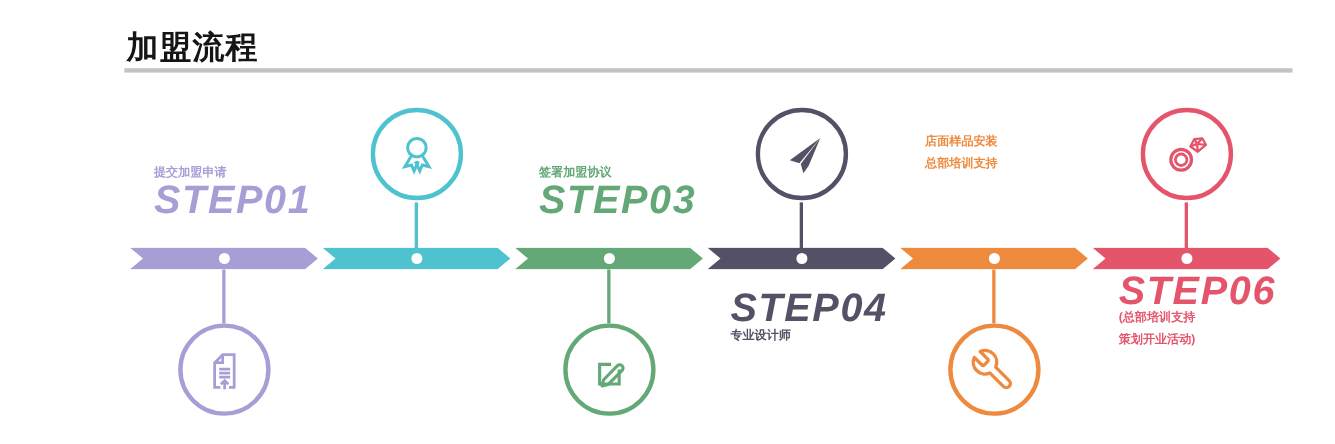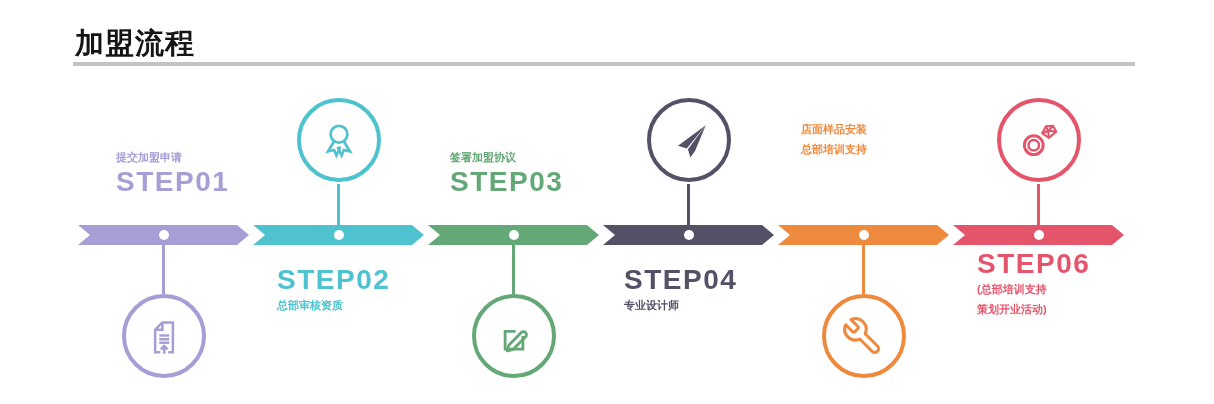--- a/index.html
+++ b/index.html
@@ -1,18 +1,18 @@
 <!DOCTYPE html>
 <html><head>
 <meta charset="utf-8">
 <style>
   html,body{margin:0;padding:0;background:#ffffff;}
   body{width:1214px;height:404px;position:relative;overflow:hidden;
        font-family:"Liberation Sans","DejaVu Sans",sans-serif;}
-  .canvas{position:absolute;inset:0;}
+  .canvas{position:absolute;inset:0;margin-left:40px;}
 
   
   .page-title{position:absolute;left:75px;top:24px;font-size:29px;font-weight:bold;
               color:#151515;letter-spacing:1px;margin:0;}
   .title-rule{position:absolute;left:73px;top:62px;width:1062px;height:4px;background:#c3c3c5;}
 
   
   .step{position:absolute;inset:0;pointer-events:none;}
   .p1{--x:163.5px}.p2{--x:338.5px}.p3{--x:513.5px}
   .p4{--x:688.5px}.p5{--x:863.5px}.p6{--x:1038.5px}
@@ -29,22 +29,22 @@
   .icircle{position:absolute;width:76px;height:76px;border:4px solid var(--c);border-radius:50%;
            background:#fff;left:calc(var(--x) - 42px);display:flex;align-items:center;
            justify-content:center;color:var(--c);z-index:2;}
   .ic-above{top:98px;}
   .ic-below{top:294px;}
   .icircle svg{display:block;}
 
   
   .txt{position:absolute;font-weight:bold;color:var(--c);white-space:nowrap;}
   .txt .zh{font-size:11px;line-height:20px;}
-  .txt .big{font-size:28px;line-height:30px;letter-spacing:1.5px;}
-  .s1 .txt{left:116px;top:147px;}
+  .txt .big{font-size:36px;line-height:30px;letter-spacing:1.5px;font-style:italic;}
+  .s1 .txt{left:100px;top:147px;}
   .s2 .txt{left:277px;top:265px;}
   .s3 .txt{left:450px;top:147px;}
   .s4 .txt{left:624px;top:265px;}
   .s5 .txt{left:801px;top:119px;}
   .s6 .txt{left:977px;top:249px;}
 </style>
 </head>
 <body>
 
 <div class="canvas">
@@ -64,24 +64,20 @@
       <svg width="46" height="46" viewBox="0 0 44 44" fill="none" stroke="currentColor" stroke-width="2.4">
         <path d="M18.5 37.5 H13.5 V16 l7 -7 H30.5 V37.5 H26"></path>
         <path d="M20.5 9.5 V16 H13.5"></path>
         <path d="M17.5 21.5 H27 M17.5 25 H27 M17.5 28.5 H27"></path>
         <path d="M22.2 39 V31.8 M19 34.8 l3.2 -3.2 3.2 3.2"></path>
       </svg>
     </div>
   </div>
 
   <div class="step s2 p2" style="--c: #4ec2ce;">
-    <div class="txt">
-      <div class="big">STEP02</div>
-      <div class="zh">总部审核资质</div>
-    </div>
     <div class="seg"></div>
     <div class="dot"></div>
     <div class="stem stem-up"></div>
     <div class="icircle ic-above">
       <svg width="46" height="46" viewBox="0 0 44 44" fill="none" stroke="currentColor" stroke-width="2.6">
         <circle cx="22" cy="16.5" r="8"></circle>
         <polyline points="17.5,23 11.5,33 17.3,31.6 19.5,36.8 23.3,28.4"></polyline>
         <polyline points="26.5,23 32.5,33 26.7,31.6 24.5,36.8 20.7,28.4"></polyline>
       </svg>
     </div>

